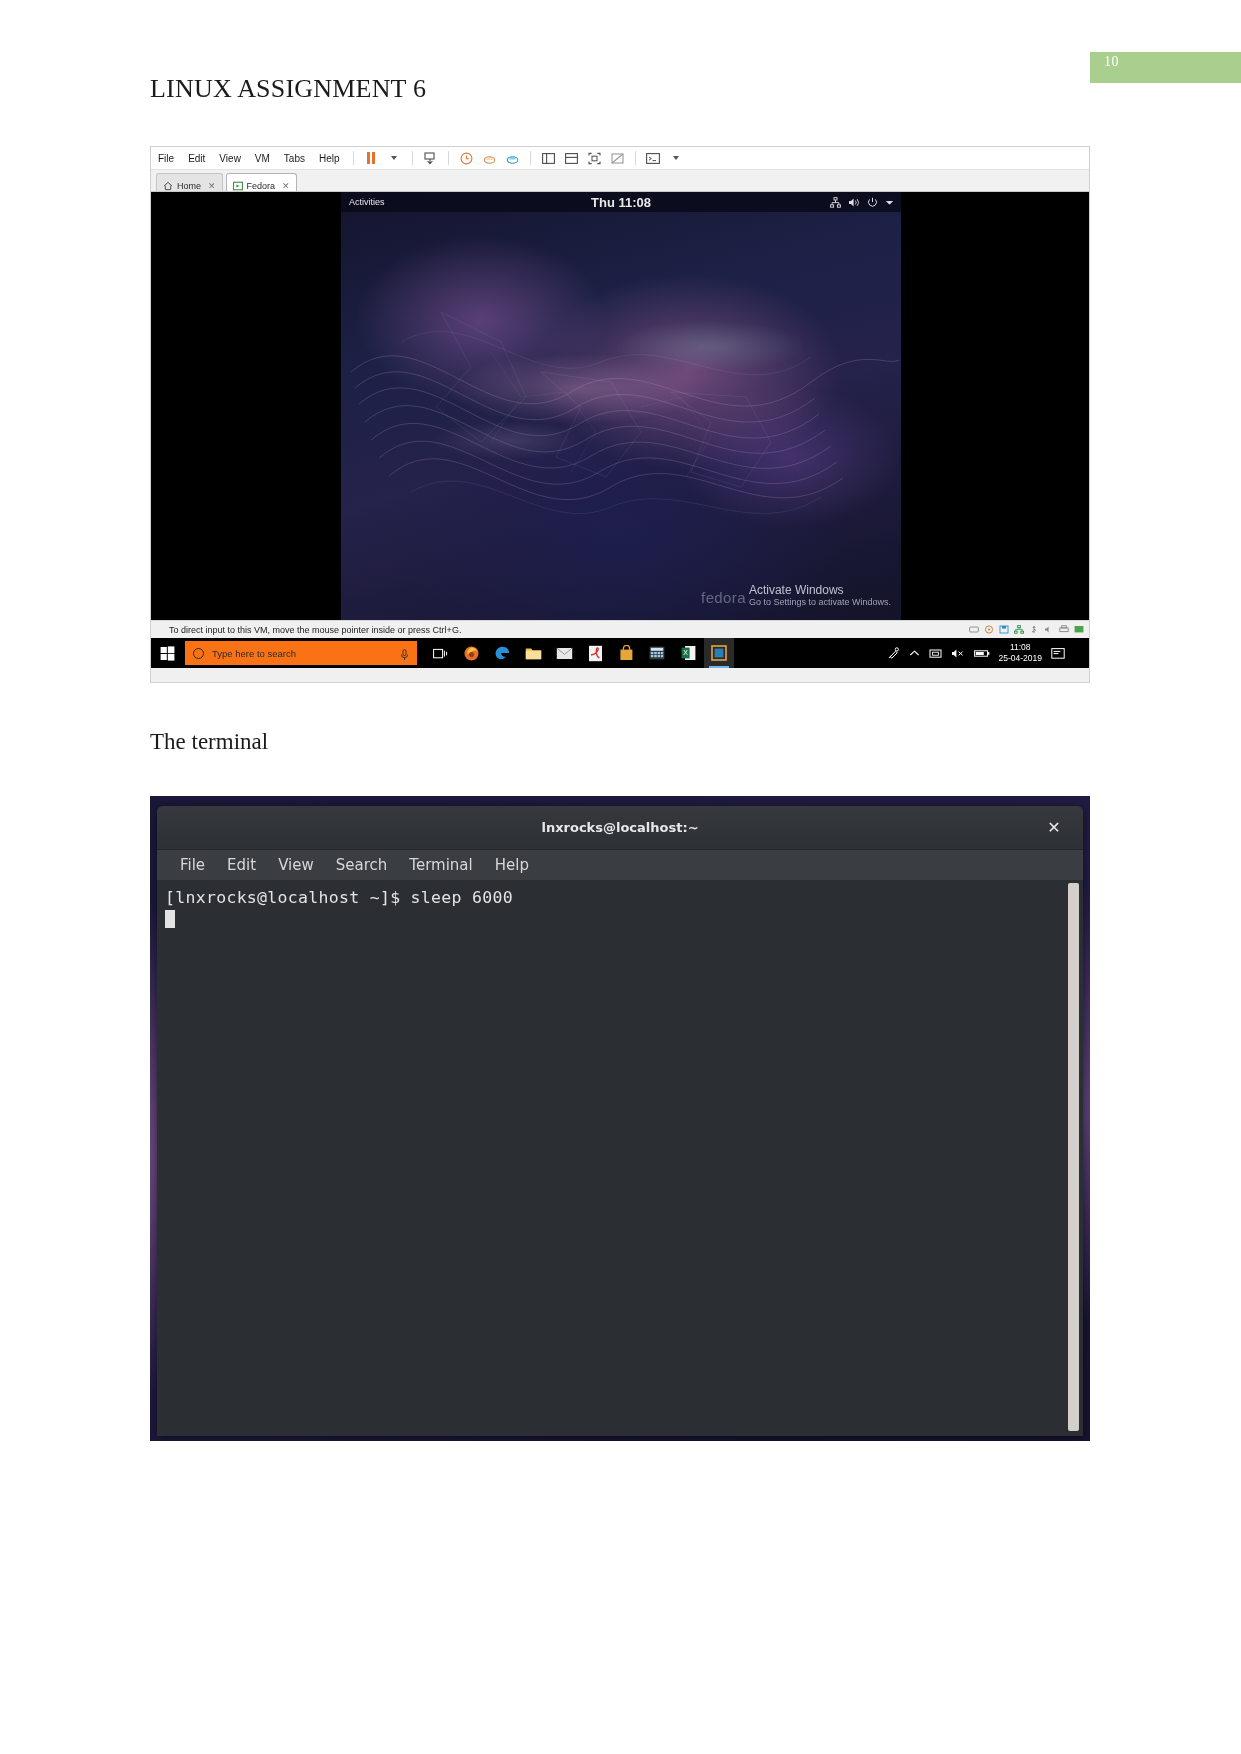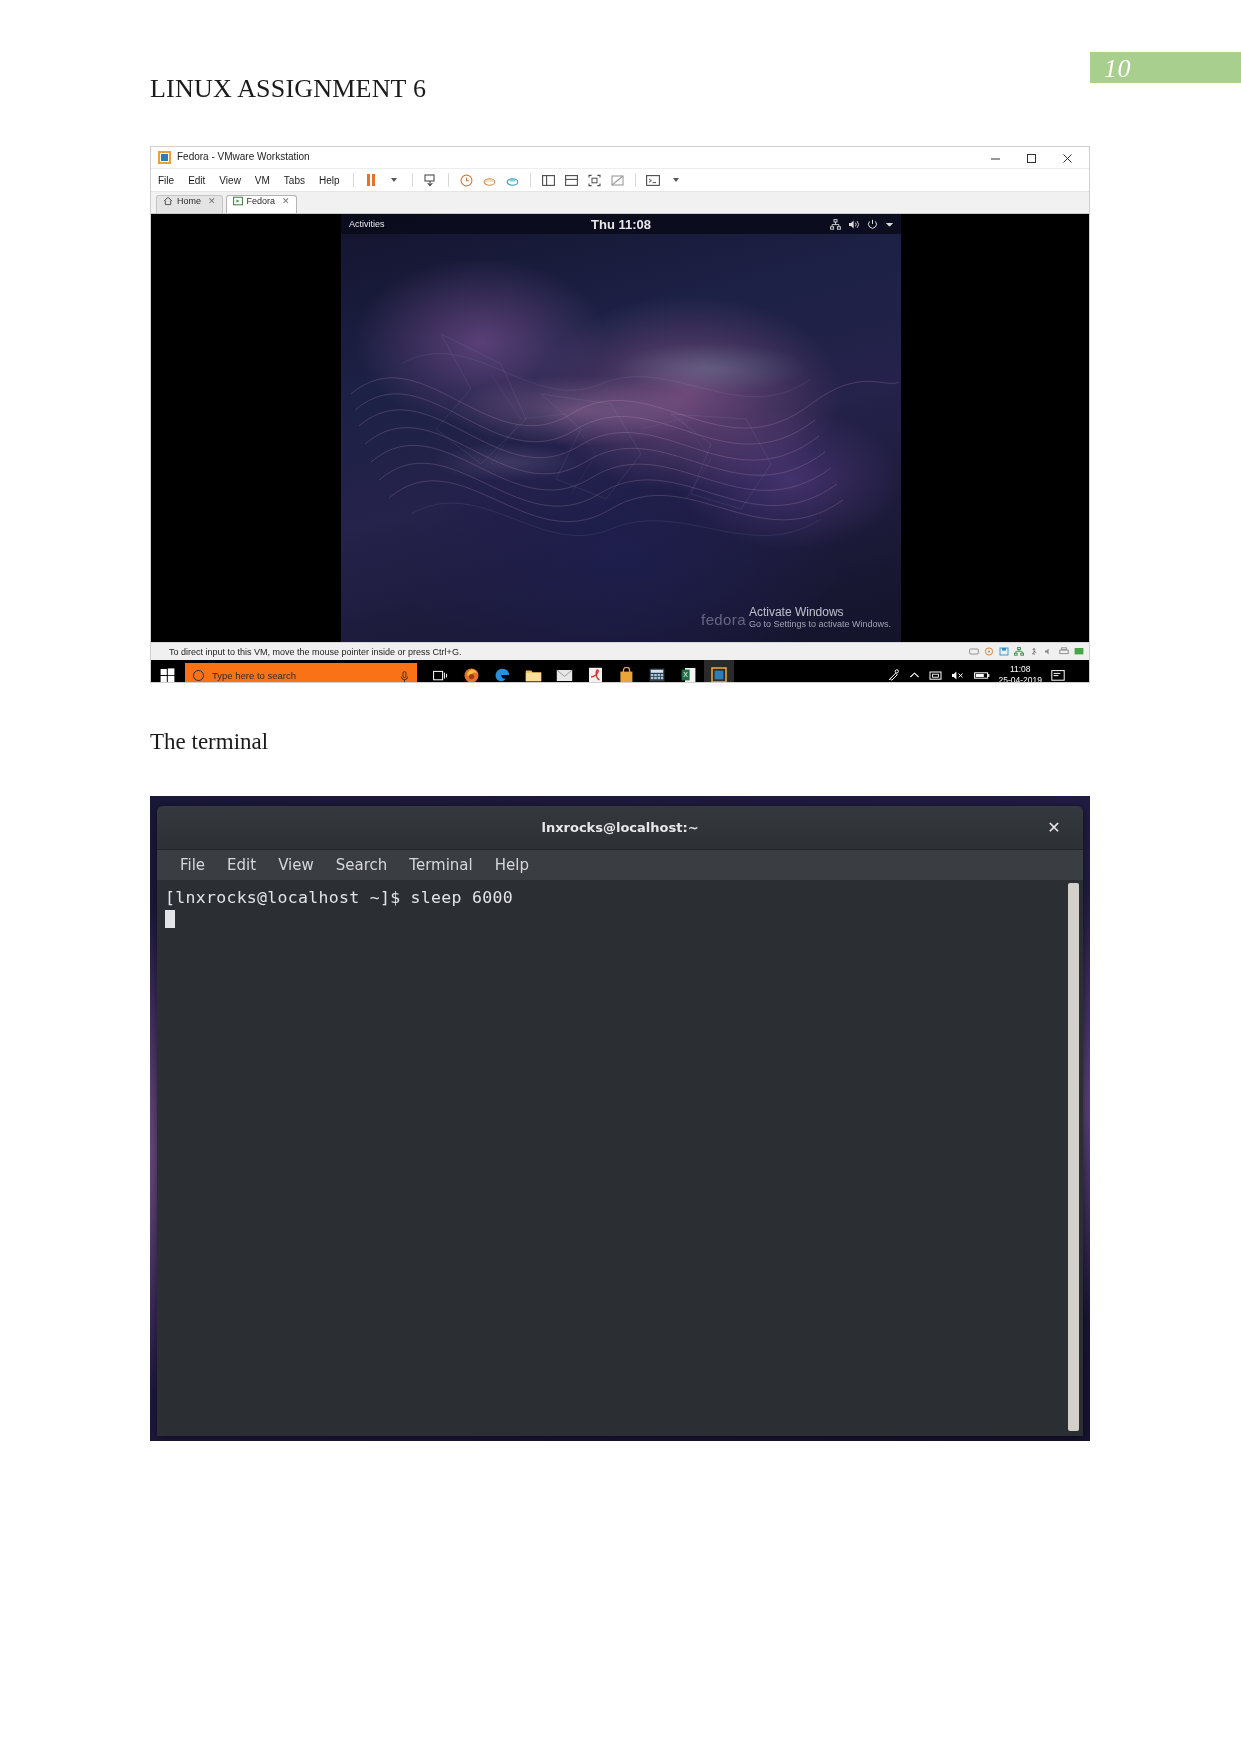--- a/index.html
+++ b/index.html
@@ -18,24 +18,23 @@
   .page-badge {
     position: absolute;
     left: 1090px; top: 52px;
     width: 151px; height: 31px;
     background: #a9cf8e;
   }
   .page-badge span {
     position: absolute;
     left: 14px; top: 2px;
     font-family: "Liberation Serif", serif;
-    font-size: 26px;
+    font-size: 14px;
     color: #ffffff;
     letter-spacing: .5px;
-    font-style: italic;
   }
 
   .doc-title {
     position: absolute;
     left: 150px; top: 74px;
     font-size: 26px;
     color: #1b1b1b;
     letter-spacing: .2px;
     font-family: "Liberation Serif", serif;
   }
@@ -107,21 +106,21 @@
   .pause-ico i { display:block; width:3px; height:12px; background:#e8712a; }
   .caret { width:0;height:0;border-left:3px solid transparent;border-right:3px solid transparent;border-top:4px solid #555; }
 
   .vm-tabbar {
     position:relative; height: 22px;
     background:#f1f1f1;
     border-bottom:1px solid #c8c8c8;
     display:flex; align-items:flex-end; padding-left:5px;
   }
   .vm-tab {
-    display:flex; align-items:flex-start; gap:4px;
+    display:flex; align-items:flex-end; gap:4px;
     height: 18px; padding: 0 6px;
     font-size:9px; color:#2b2b2b;
     background:#e4e4e4;
     border:1px solid #c4c4c4; border-bottom:none;
     border-radius: 3px 3px 0 0;
     margin-right: 3px;
   }
   .vm-tab.active { background:#ffffff; border-color:#b4b4b4; }
   .vm-tab .x { font-size:9px; color:#767676; margin-left:3px; }
   .tab-ico { width:10px; height:10px; display:flex; }
@@ -316,42 +315,20 @@
 <div class="page">
 
   <div class="page-badge">
     <span>10</span>
   </div>
 
   <div class="doc-title">LINUX ASSIGNMENT 6</div>
 
   <div class="vmware">
 
-    <div class="vm-titlebar">
-      <div class="vm-appicon"></div>
-      <div class="vm-title">Fedora - VMware Workstation</div>
-      <div class="vm-winbtns">
-        <div class="vm-winbtn">
-          <svg width="11" height="11" viewBox="0 0 11 11">
-              <line x1="1" y1="6" x2="10" y2="6" stroke="#303030" stroke-width="1"></line>
-            </svg>
-        </div>
-        <div class="vm-winbtn">
-          <svg width="11" height="11" viewBox="0 0 11 11">
-              <rect x="1.5" y="1.5" width="8" height="8" fill="none" stroke="#303030" stroke-width="1"></rect>
-            </svg>
-        </div>
-        <div class="vm-winbtn">
-          <svg width="11" height="11" viewBox="0 0 11 11">
-              <line x1="1.5" y1="1.5" x2="9.5" y2="9.5" stroke="#303030" stroke-width="1"></line>
-              <line x1="9.5" y1="1.5" x2="1.5" y2="9.5" stroke="#303030" stroke-width="1"></line>
-            </svg>
-        </div>
-      </div>
-    </div>
 
     <div class="vm-menubar">
       <div class="vm-menu-item">File</div>
       <div class="vm-menu-item">Edit</div>
       <div class="vm-menu-item">View</div>
       <div class="vm-menu-item">VM</div>
       <div class="vm-menu-item">Tabs</div>
       <div class="vm-menu-item">Help</div>
       <div class="vm-sep"></div>
       <div class="vm-tool">

